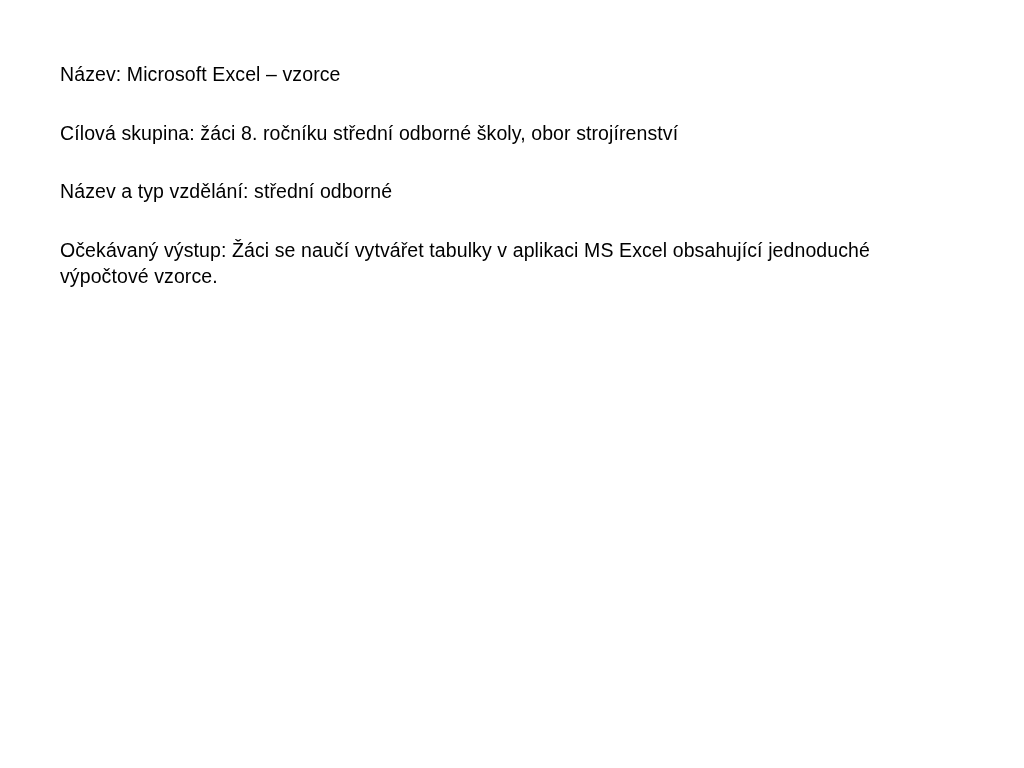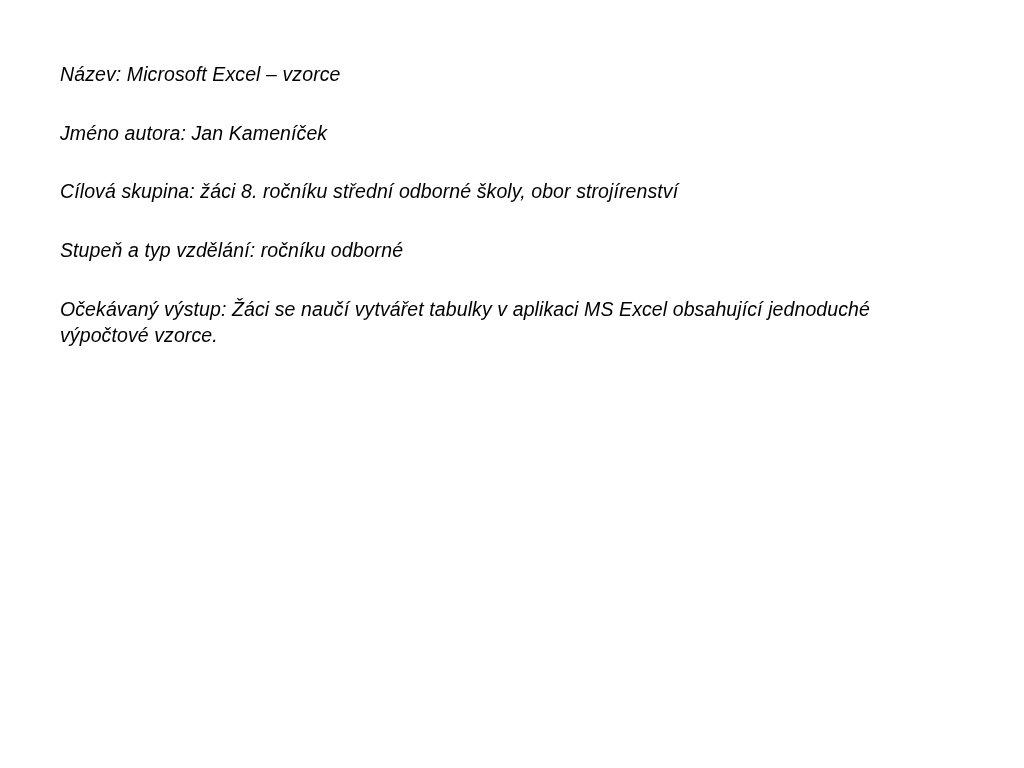--- a/index.html
+++ b/index.html
@@ -12,21 +12,20 @@
     height: 768px;
     font-family: "Liberation Sans", sans-serif;
     color: #000000;
     overflow: hidden;
   }
   .slide {
     position: relative;
     width: 1024px;
     height: 591px;
     background: #ffffff;
-    font-style: italic;
   }
   .content {
     position: absolute;
     left: 60px;
     top: 62px;
     width: 880px;
   }
   .para {
     font-size: 19.5px;
     line-height: 1.32;
@@ -37,18 +36,17 @@
   .para:last-child {
     margin-bottom: 8px;
   }
 </style>
 </head>
 <body>
 
 <div class="slide">
   <div class="content">
     <p class="para">Název: Microsoft Excel – vzorce</p>
-    <p class="para">Jméno autora: Jan Kameníček</p>
     <p class="para">Cílová skupina: žáci 8. ročníku střední odborné školy, obor strojírenství</p>
-    <p class="para">Stupeň a typ vzdělání: ročníku odborné</p>
+    <p class="para">Název a typ vzdělání: střední odborné</p>
     <p class="para">Očekávaný výstup: Žáci se naučí vytvářet tabulky v aplikaci MS Excel obsahující jednoduché výpočtové vzorce.</p>
   </div>
 </div>
 
 </body></html>

